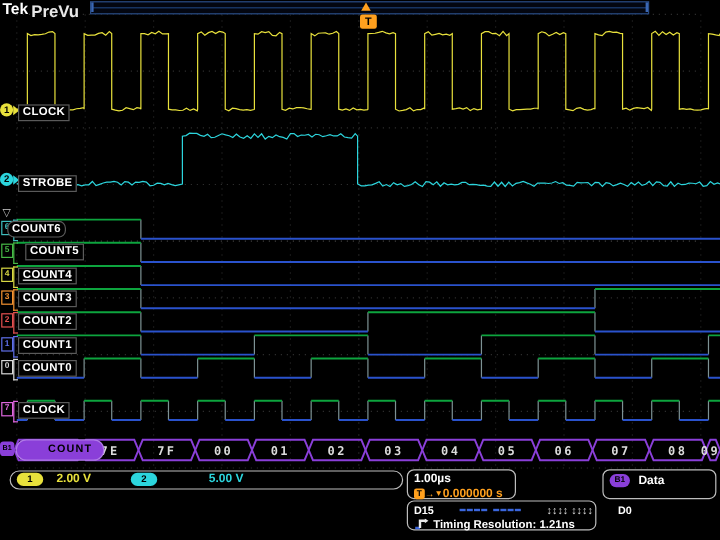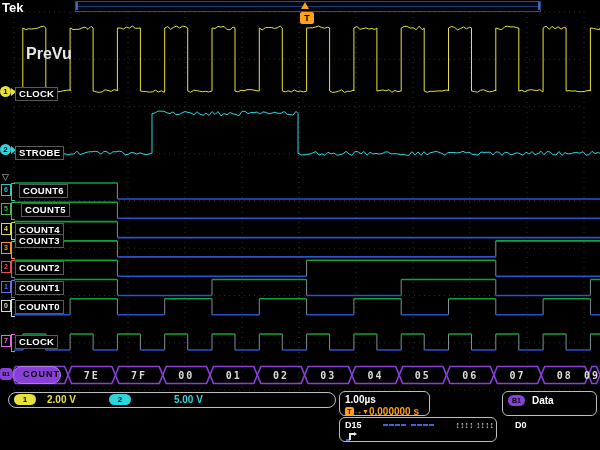--- a/index.html
+++ b/index.html
@@ -17,21 +17,21 @@
          line-height:12px;border-radius:2px;}
   .lbl{background:#000;border:1px solid #5a5a5a;color:#fff;font-size:9.5px;font-weight:bold;
        height:12px;line-height:12px;padding:0 3px;white-space:nowrap;letter-spacing:.3px;}
   .chbadge{width:11px;height:11px;border-radius:50%;color:#000;font-size:8px;font-weight:bold;
            text-align:center;line-height:11px;}
   .chtri{width:0;height:0;border-top:4px solid transparent;border-bottom:4px solid transparent;}
   .dbadge{width:8px;height:10px;border:1px solid;background:#000;font-size:7px;font-weight:bold;
           text-align:center;line-height:10px;}
   .dbracket{width:3px;border-style:solid;border-width:1px 0 1px 1px;background:transparent;}
   .busbubble{background:#8a3fd9;border:1px solid #b07ae8;border-radius:9px;color:#000;
-             font-size:9px;font-weight:bold;text-align:right;line-height:15px;letter-spacing:1px;}
+             font-size:9px;font-weight:bold;text-align:left;line-height:15px;letter-spacing:1px;padding-left:26px;}
   .bbadge{background:#8a3fd9;color:#000;font-weight:bold;font-size:6px;text-align:center;
           border-radius:3px;line-height:12px;}
   .marker{color:#ccc;font-size:9px;line-height:9px;}
   .box{border:1px solid #bdbdbd;border-radius:6px;background:#000;color:#fff;
        font-size:10px;font-weight:bold;}
   .row{display:flex;align-items:center;height:12px;padding:0 0 0 5px;white-space:nowrap;}
   .stadium{border-radius:6px;color:#000;font-weight:bold;font-size:8px;text-align:center;
            height:11px;line-height:11px;}
   .yellow-t{color:#e8e13c;} .cyan-t{color:#2cd5dd;margin-left:32px;}
   .orange{color:#ffa01e;}
@@ -119,21 +119,21 @@
         <path d="M493.79999999999995,375L497.29999999999995,366.5L537.5999999999999,366.5L541.0999999999999,375L537.5999999999999,383.5L497.29999999999995,383.5Z" stroke="#8a3fd9" stroke-width="1.6" fill="none"></path>
         <text x="517.4499999999999" y="379" text-anchor="middle" fill="#dcdcdc" font-family="DejaVu Sans Mono, monospace" font-size="10" font-weight="bold" letter-spacing="2">07</text>
         <path d="M541.1,375L544.6,366.5L584.9,366.5L588.4,375L584.9,383.5L544.6,383.5Z" stroke="#8a3fd9" stroke-width="1.6" fill="none"></path>
         <text x="564.75" y="379" text-anchor="middle" fill="#dcdcdc" font-family="DejaVu Sans Mono, monospace" font-size="10" font-weight="bold" letter-spacing="2">08</text>
         <path d="M588.4,375L591.9,366.5L596.5,366.5L600,375L596.5,383.5L591.9,383.5Z" stroke="#8a3fd9" stroke-width="1.6" fill="none"></path>
         <text x="592" y="379" text-anchor="middle" fill="#dcdcdc" font-family="DejaVu Sans Mono, monospace" font-size="10" font-weight="bold" letter-spacing="2">09</text>
       </g>
     </svg>
 
   <span class="abs toptext" style="left:2px;top:0;font-size:13px;">Tek</span>
-  <span class="abs toptext" style="left:26px;top:1px;font-size:16px;color:#e8e8e8;margin-top:44px;">PreVu</span>
+  <span class="abs toptext" style="left:26px;top:1px;font-size:14px;color:#e8e8e8;">PreVu</span>
   <div class="abs recordbar" style="left:75px;top:1px;width:464px;height:9px;">
     <div class="mid"></div>
     <div class="endtick" style="left:0;"></div>
     <div class="endtick" style="right:0;"></div>
   </div>
   <div class="abs trig-arrow" style="left:301px;top:2px;"></div>
   <div class="abs tflag" style="left:300px;top:12px;width:14px;height:12px;">T</div>
 
   <div class="abs" style="left:0;top:86px;display:flex;align-items:center;">
     <div class="chbadge" style="background:#e8e13c;">1</div>
@@ -145,30 +145,30 @@
     <div class="chbadge" style="background:#2cd5dd;">2</div>
     <div class="chtri" style="border-left:5px solid #2cd5dd;"></div>
   </div>
   <div class="abs lbl" style="left:15px;top:146px;">STROBE</div>
 
   <div class="abs marker" style="left:2px;top:173px;">▽</div>
 
   <div id="dlabels">
       <div class="abs dbadge" style="left: 1px; top: 184px; border-color: rgb(63, 191, 191); color: rgb(63, 191, 191);">6</div>
       <div class="abs dbracket" style="left: 11px; top: 183px; height: 16px; border-color: rgb(63, 191, 191);"></div>
-      <div class="abs lbl" style="left: 19px; top: 184px;">COUNT6</div>
+      <div class="abs lbl" style="left: 6px; top: 184px; border-radius: 6px;">COUNT6</div>
       <div class="abs dbadge" style="left: 1px; top: 203.3px; border-color: rgb(70, 185, 70); color: rgb(70, 185, 70);">5</div>
       <div class="abs dbracket" style="left: 11px; top: 202.3px; height: 16px; border-color: rgb(70, 185, 70);"></div>
       <div class="abs lbl" style="left: 21px; top: 203.3px;">COUNT5</div>
       <div class="abs dbadge" style="left: 1px; top: 222.6px; border-color: rgb(217, 217, 67); color: rgb(217, 217, 67);">4</div>
       <div class="abs dbracket" style="left: 11px; top: 221.6px; height: 16px; border-color: rgb(217, 217, 67);"></div>
       <div class="abs lbl" style="left: 15px; top: 222.6px; text-decoration: underline;">COUNT4</div>
       <div class="abs dbadge" style="left: 1px; top: 241.9px; border-color: rgb(245, 147, 49); color: rgb(245, 147, 49);">3</div>
       <div class="abs dbracket" style="left: 11px; top: 240.9px; height: 16px; border-color: rgb(245, 147, 49);"></div>
-      <div class="abs lbl" style="left: 15px; top: 234px;">COUNT3</div>
+      <div class="abs lbl" style="left: 15px; top: 242px;">COUNT3</div>
       <div class="abs dbadge" style="left: 1px; top: 261.2px; border-color: rgb(228, 80, 80); color: rgb(228, 80, 80);">2</div>
       <div class="abs dbracket" style="left: 11px; top: 260.2px; height: 16px; border-color: rgb(228, 80, 80);"></div>
       <div class="abs lbl" style="left: 15px; top: 261.2px;">COUNT2</div>
       <div class="abs dbadge" style="left: 1px; top: 280.5px; border-color: rgb(95, 111, 232); color: rgb(95, 111, 232);">1</div>
       <div class="abs dbracket" style="left: 11px; top: 279.5px; height: 16px; border-color: rgb(95, 111, 232);"></div>
       <div class="abs lbl" style="left: 15px; top: 280.5px;">COUNT1</div>
       <div class="abs dbadge" style="left: 1px; top: 299.8px; border-color: rgb(217, 217, 217); color: rgb(217, 217, 217);">0</div>
       <div class="abs dbracket" style="left: 11px; top: 298.8px; height: 16px; border-color: rgb(217, 217, 217);"></div>
       <div class="abs lbl" style="left: 15px; top: 299.8px;">COUNT0</div>
       <div class="abs dbadge" style="left: 1px; top: 335px; border-color: rgb(222, 102, 222); color: rgb(222, 102, 222);">7</div>
@@ -214,15 +214,16 @@
       <span id="dash-group" style="margin-right: 4px;"><i class="dash"></i><i class="dash"></i><i class="dash"></i><i class="dash" style="margin-right: 5px;"></i><i class="dash"></i><i class="dash"></i><i class="dash"></i><i class="dash"></i></span>
       <span id="arrow-group" class="arrows">↕↕↕↕ ↕↕↕↕</span>
       <span style="margin-left:4px;">D0</span>
     </div>
     <div class="row" style="font-size:9.5px;">
       <svg width="13" height="10" style="position:static;margin-right:3px;">
         <path d="M1,8 H5" stroke="#3a66dd" stroke-width="2" fill="none"></path>
         <path d="M5,8 V2 H10" stroke="#e8e8e8" stroke-width="2" fill="none"></path>
         <path d="M9,0 L12,2 L9,4 Z" fill="#e8e8e8"></path>
       </svg>
+      <span>Timing Resolution: 1.21ns</span>
     </div>
   </div>
 </div>
 
 </body></html>

